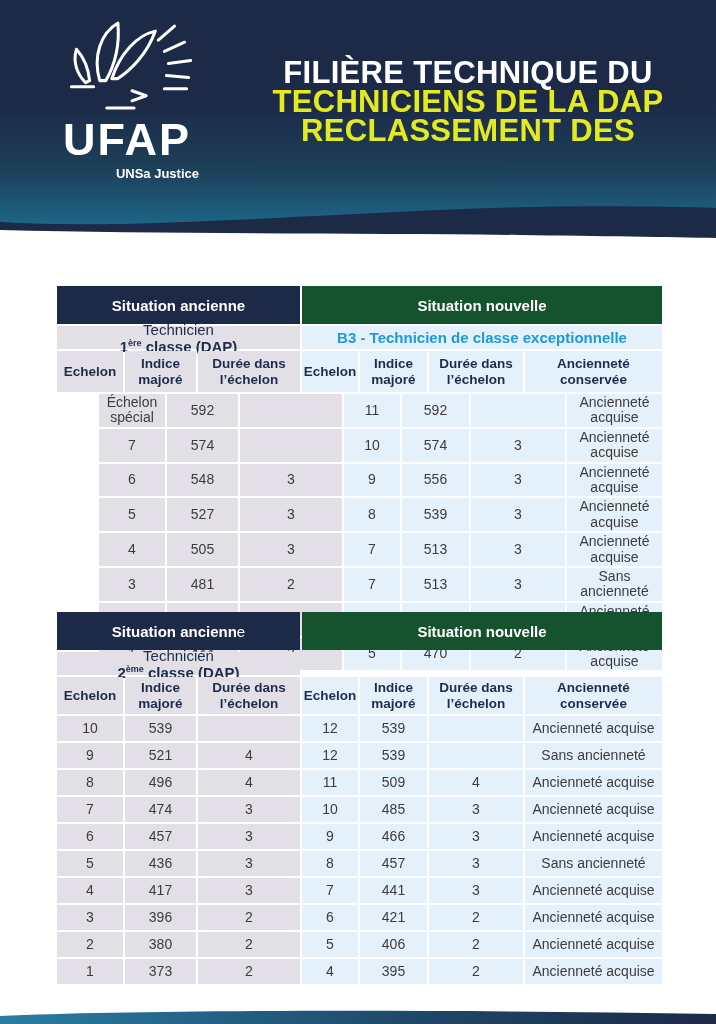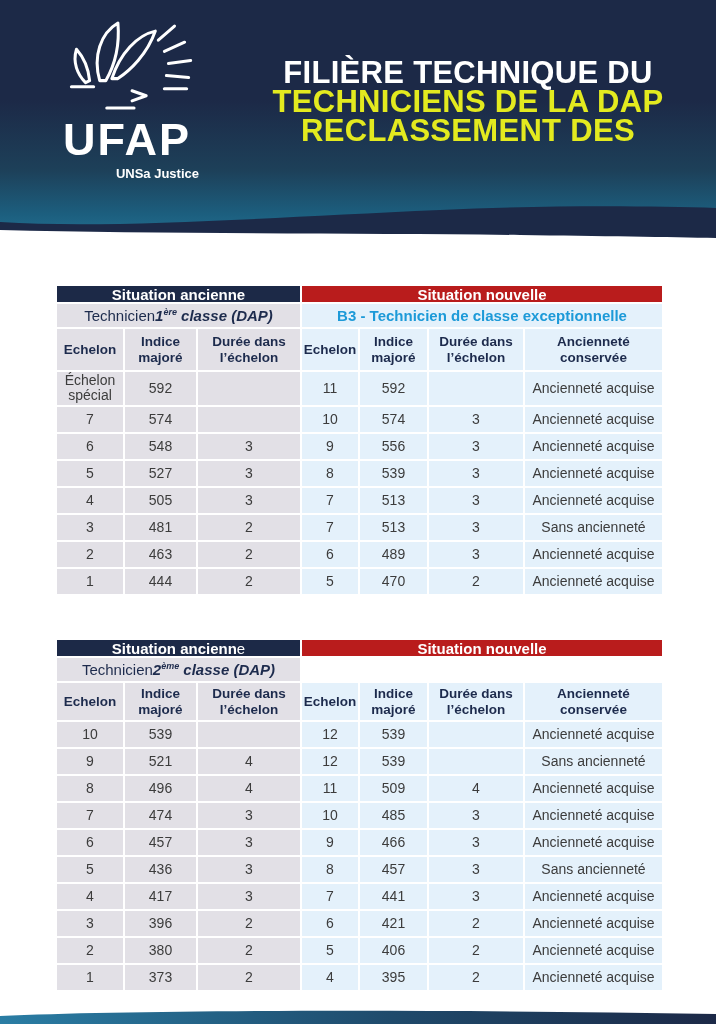--- a/index.html
+++ b/index.html
@@ -19,30 +19,30 @@
   .logo-sub{font-size:13px;font-weight:bold;color:#fff;align-self:flex-end;margin-top:4px;margin-right:15px;}
   .title{
     position:absolute;left:242px;top:58px;width:452px;text-align:center;
     font-weight:bold;font-size:31px;line-height:29px;color:#ffffff;letter-spacing:.3px;
   }
   .title .yellow{color:#e3ea1f;}
   .header-wave{position:absolute;left:0;bottom:0;width:716px;height:52px;display:block;}
   
   .rtable{position:absolute;left:57px;width:605px;display:flex;flex-direction:column;gap:2px;}
   #table1{top:286px;}
-  #table2{top:640px;}
+  #table2{top:612px;}
   .trow{display:grid;grid-template-columns:66px 71px 102px 56px 67px 94px 1fr;column-gap:2px;}
   .cell{display:flex;align-items:center;justify-content:center;text-align:center;box-sizing:border-box;}
-  .band{height:16px;font-weight:bold;font-size:15px;color:#ffffff;}
+  .band{height:38px;font-weight:bold;font-size:15px;color:#ffffff;}
   .old-band{grid-column:1/4;background:#1c2947;}
-  .new-band{grid-column:4/8;background:#b91c1c;}
+  .new-band{grid-column:4/8;background:#14532d;}
   .band .reg{font-weight:normal;}
-  .sub{height:23px;font-size:15px;}
+  .sub{height:23px;font-size:15px;flex-direction:column;}
   .old-sub{grid-column:1/4;background:#e2e0e6;color:#1d2b4d;}
-  .old-sub b{margin-left:0;font-weight:bold;font-style:italic;}
+  .old-sub b{margin-left:0;font-weight:bold;}
   .old-sub b{display:inline;}
   .new-sub{grid-column:4/8;background:#e4f1fb;color:#1d9ad8;font-weight:bold;}
   .colhead .cell{
     font-weight:bold;font-size:13.5px;color:#1d2b4d;line-height:1.15;
     padding:5px 2px;min-height:40px;
   }
   #table2 .colhead .cell{min-height:34px;padding:3px 2px;}
   .old{background:#e2e0e6;}
   .new{background:#e4f1fb;}
   .data-row .cell{min-height:25px;font-size:14px;color:#3c3c3c;padding:1px 2px;line-height:1.1;}
@@ -105,21 +105,21 @@
     </div>
     <div class="trow colhead">
       <div class="cell old">Echelon</div>
       <div class="cell old">Indice majoré</div>
       <div class="cell old">Durée dans l’échelon</div>
       <div class="cell new">Echelon</div>
       <div class="cell new">Indice majoré</div>
       <div class="cell new">Durée dans l’échelon</div>
       <div class="cell new">Ancienneté conservée</div>
     </div>
-    <div style="display:flex;flex-direction:column;gap:2px;">
+    <div style="display:flex;flex-direction:column;gap:2px;margin-left:42px;">
         <div class="trow data-row">
           <div class="cell old">Échelon spécial</div>
           <div class="cell old">592</div>
           <div class="cell old"></div>
           <div class="cell new">11</div>
           <div class="cell new">592</div>
           <div class="cell new"></div>
           <div class="cell new">Ancienneté acquise</div>
         </div>
         <div class="trow data-row">

